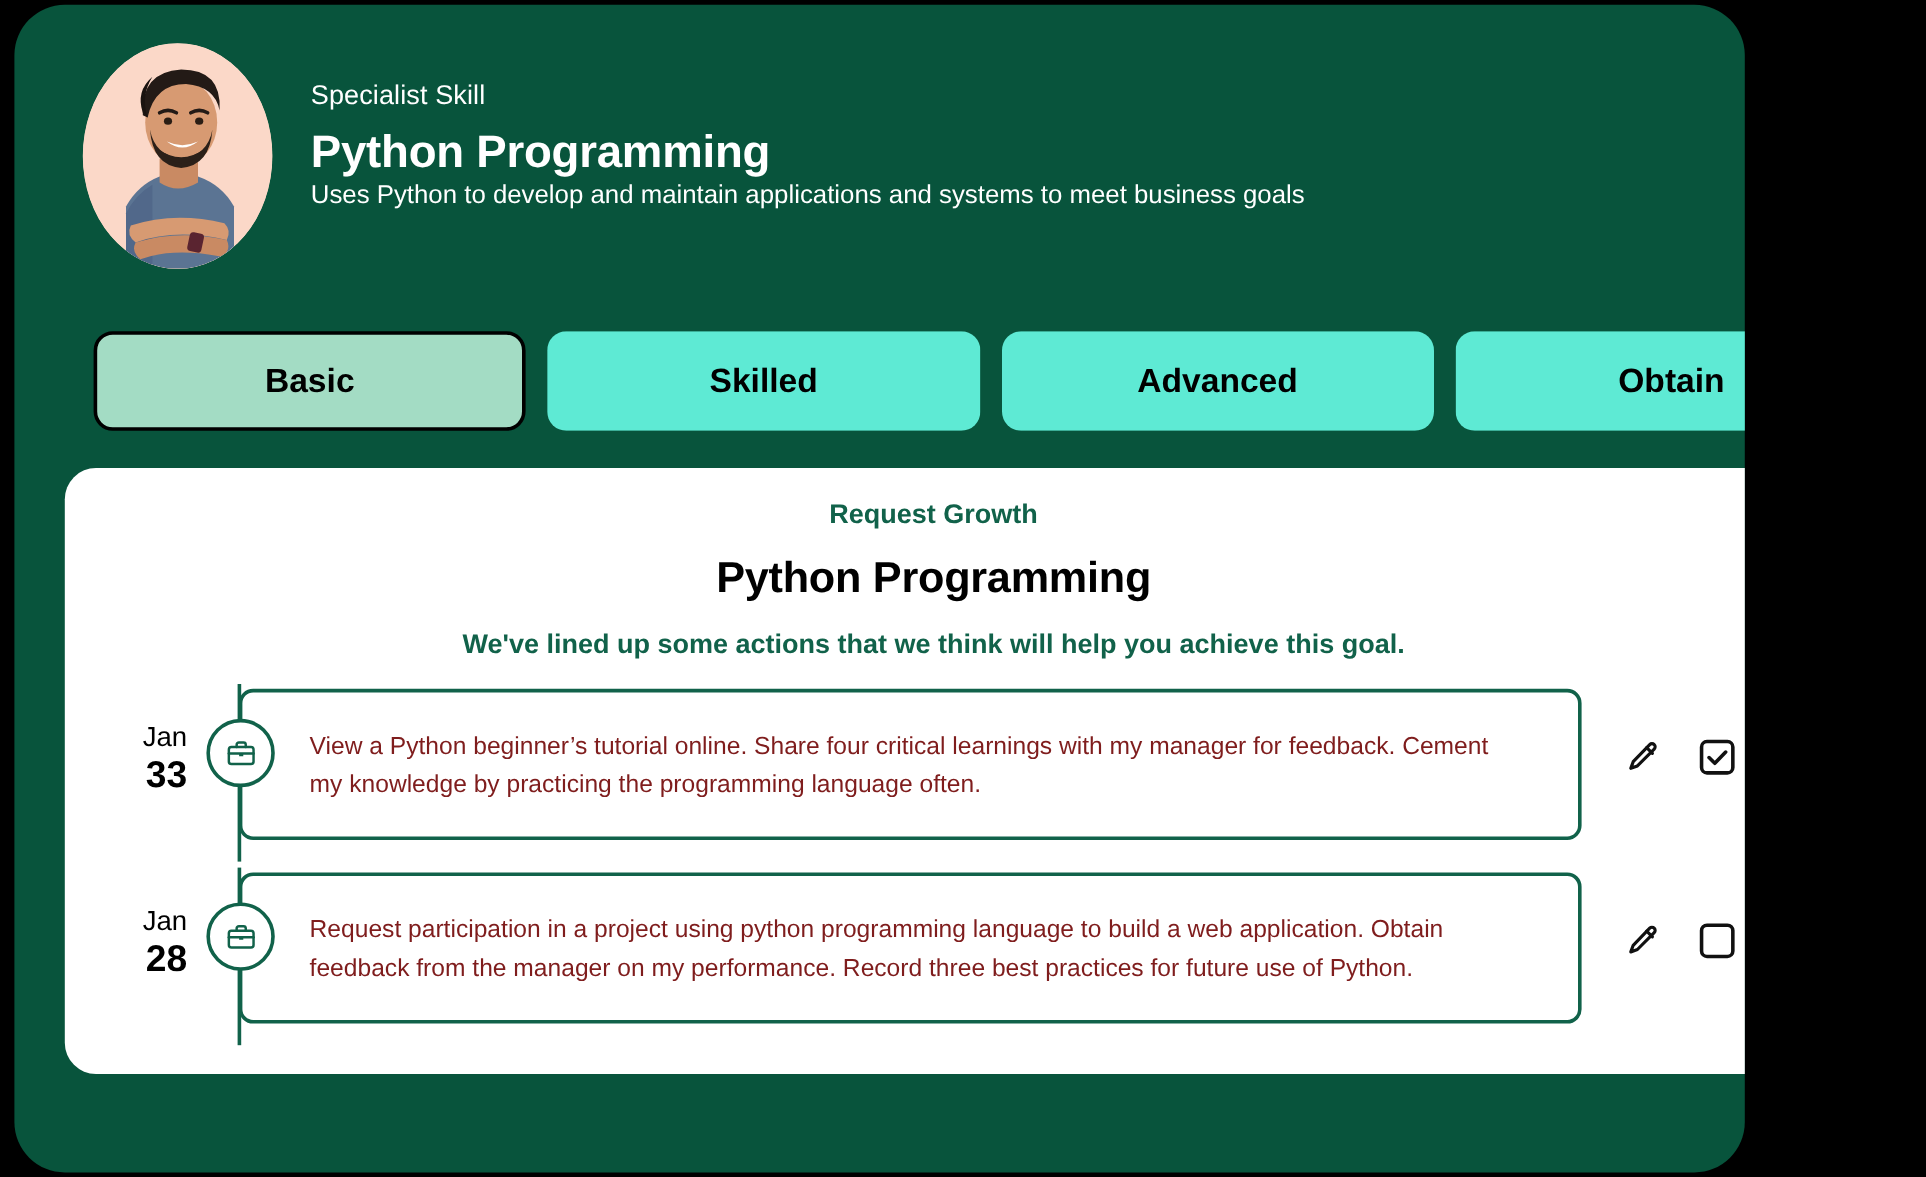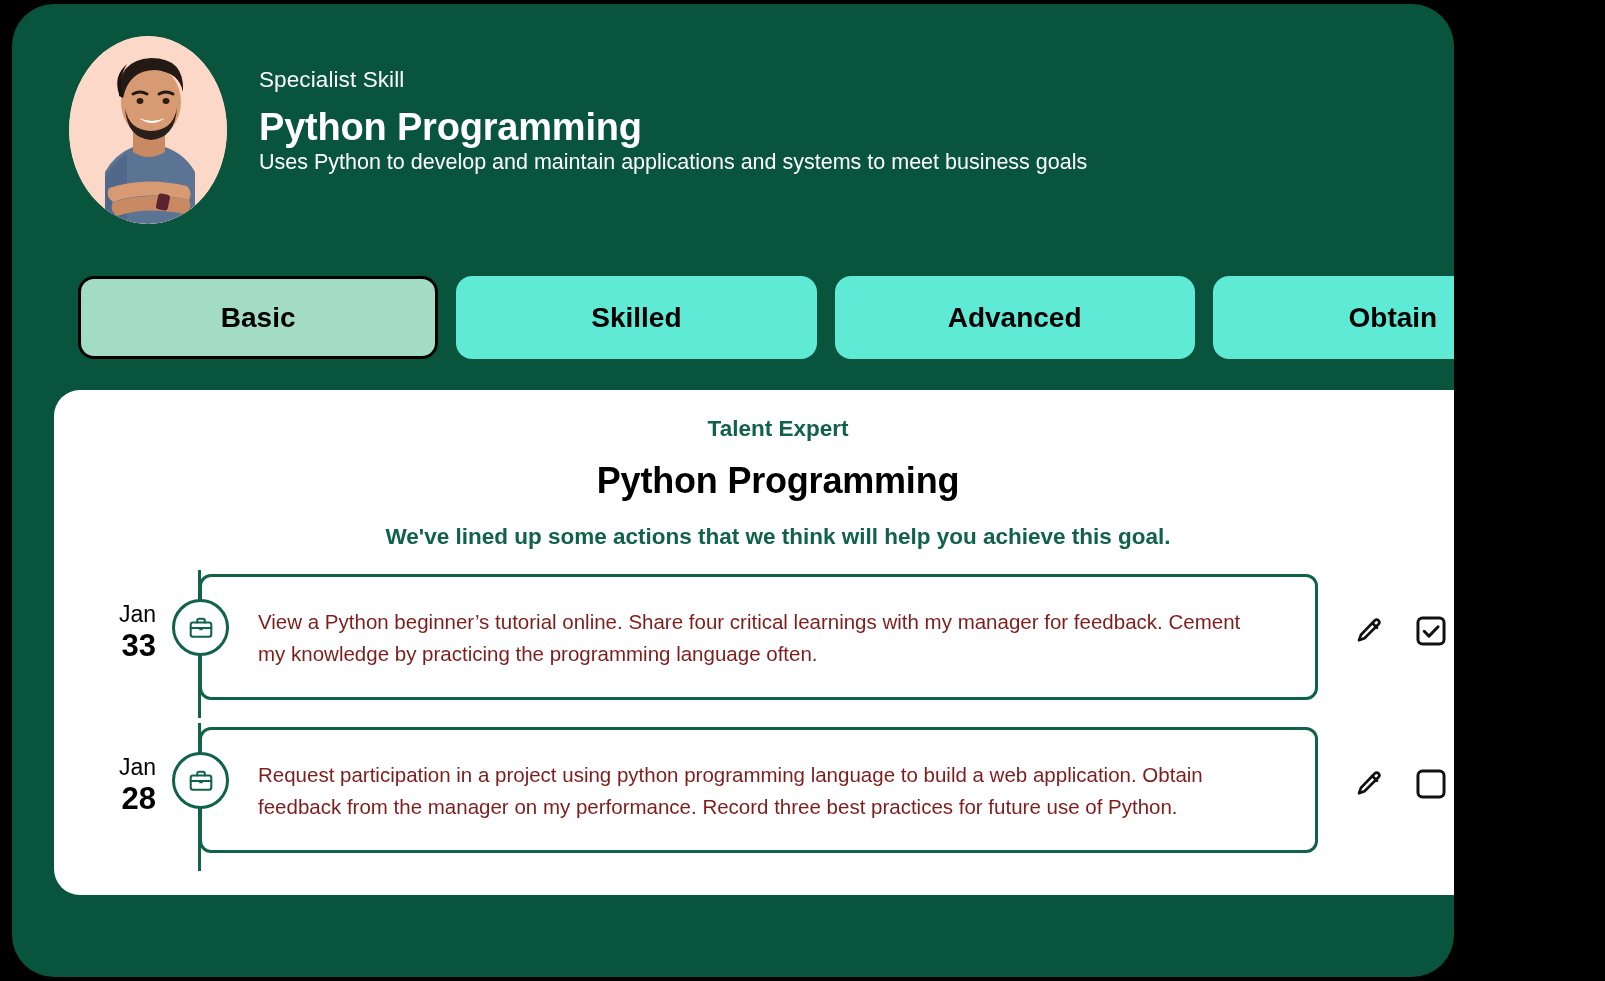--- a/index.html
+++ b/index.html
@@ -281,21 +281,21 @@
 
   <div id="tabs">
     <div class="tab active">Basic</div>
     <div class="tab">Skilled</div>
     <div class="tab">Advanced</div>
     <div class="tab">Obtain</div>
   </div>
 
   <div id="card">
 
-    <div id="card-eyebrow">Talent Expert</div>
+    <div id="card-eyebrow">Request Growth</div>
     <div id="card-title">Python Programming</div>
     <div id="card-sub">We've lined up some actions that we think will help you achieve this goal.</div>
 
     <div id="actions">
 
       <div class="action-row">
         <div class="date">
           <div class="date-month">Jan</div>
           <div class="date-day">33</div>
         </div>

